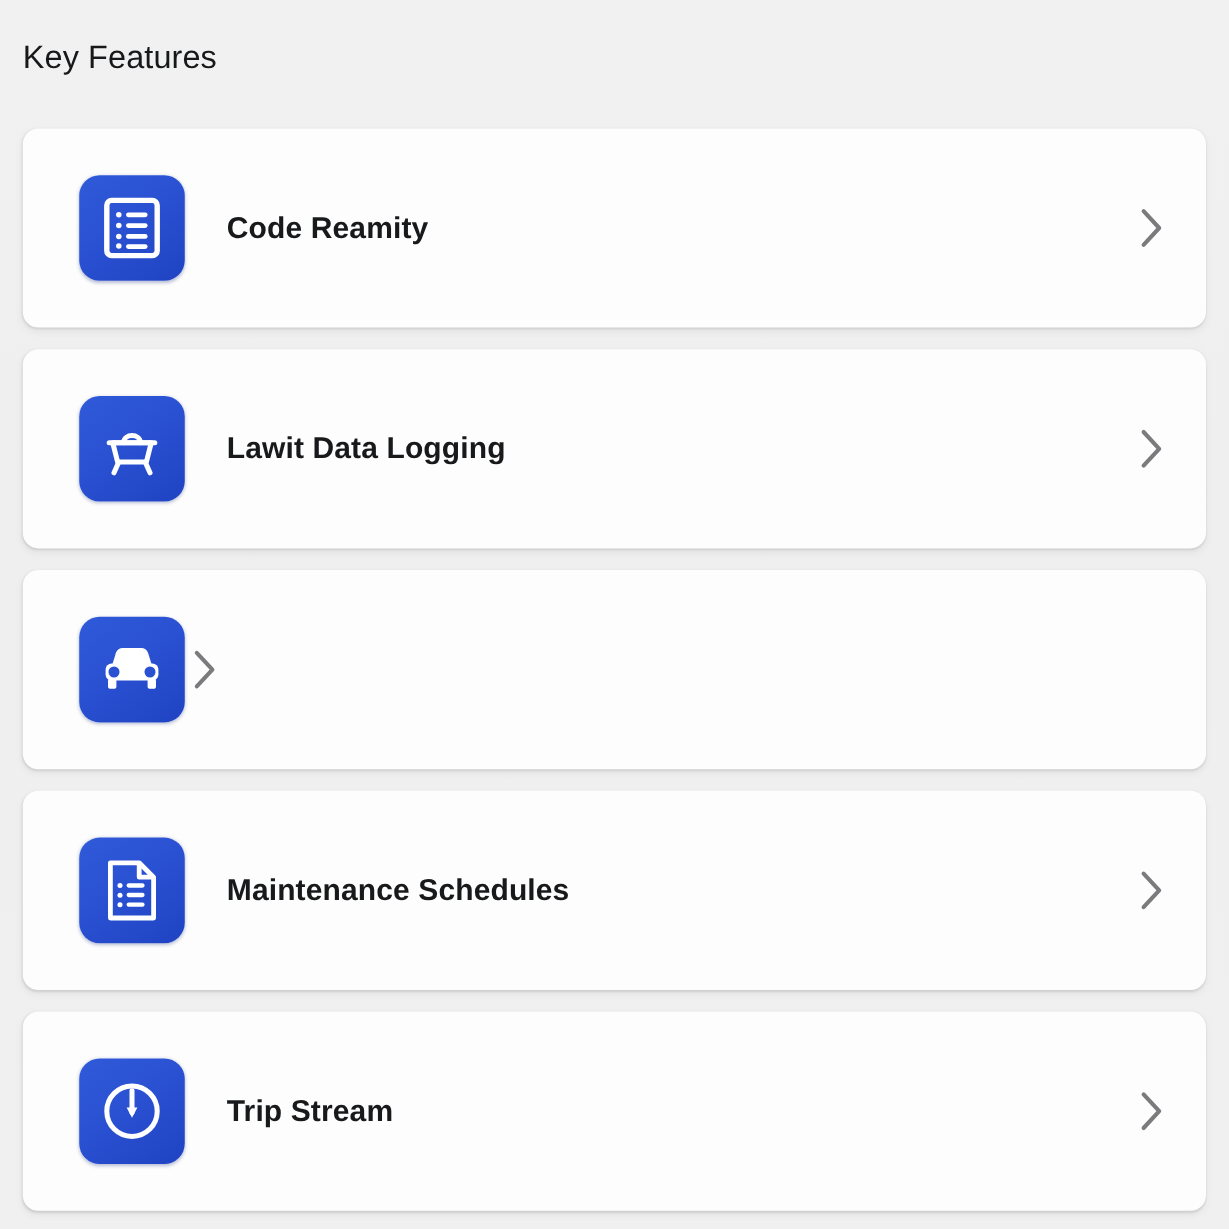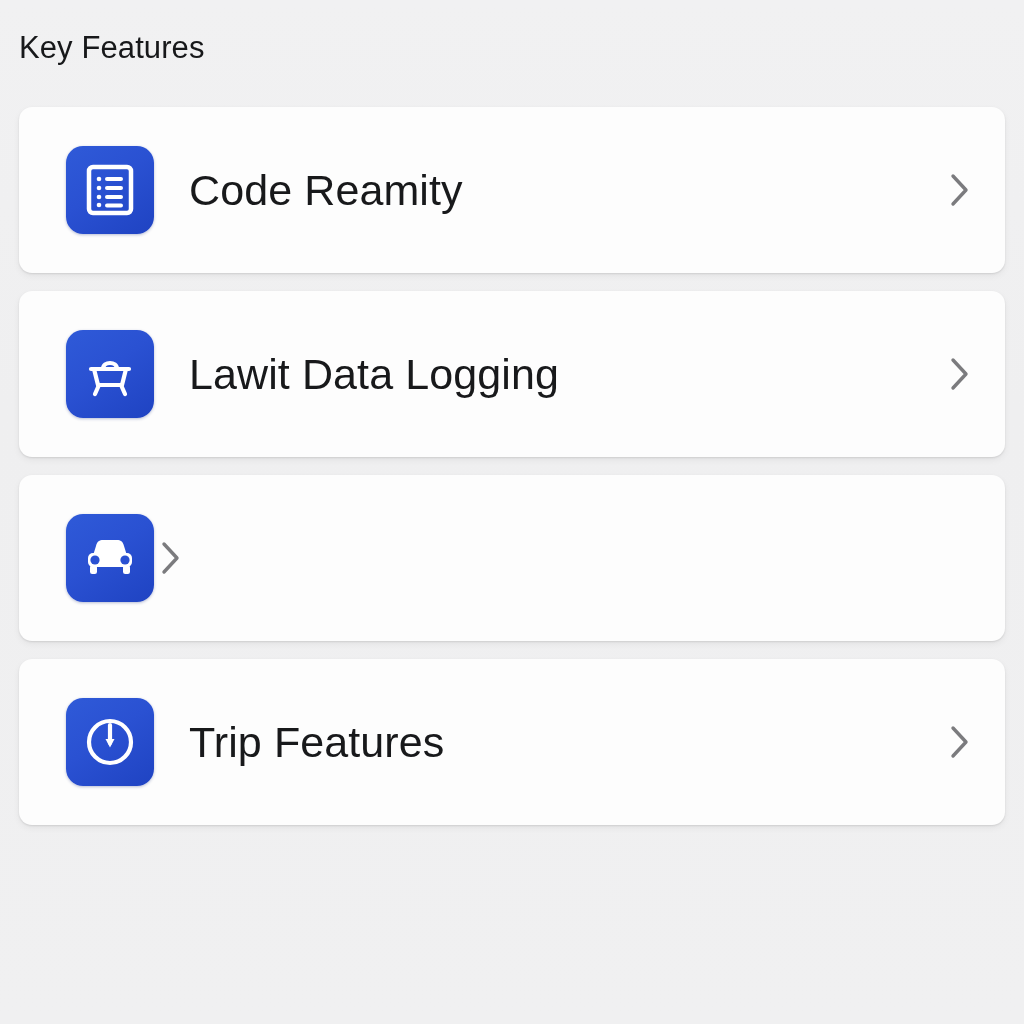--- a/index.html
+++ b/index.html
@@ -18,21 +18,21 @@
     position: relative;
     width: 1024px;
     height: 1024px;
     box-sizing: border-box;
     background: linear-gradient(180deg, #f1f1f2 0%, #efeff0 40%, #f0f0f1 100%);
   }
   .page-title {
     position: absolute;
     left: 19px;
     top: 28px;
-    font-size: 31px;
+    font-size: 27px;
     line-height: 40px;
     font-weight: 400;
     color: #17181a;
     letter-spacing: 0.1px;
   }
   .feature-list {
     position: absolute;
     left: 19px;
     top: 107px;
     width: 986px;
@@ -61,24 +61,24 @@
     display: flex;
     align-items: center;
     justify-content: center;
     box-shadow: 0 1px 3px rgba(20,40,120,0.30);
   }
   .icon-tile svg { display: block; }
 
   .feature-label {
     flex: 1 1 auto;
     margin-left: 35px;
-    font-size: 43px;
+    font-size: 25px;
     line-height: 40px;
     color: #18191b;
-    font-weight: 400;
+    font-weight: 700;
     letter-spacing: 0.1px;
     white-space: nowrap;
   }
   .feature-label.blurred {
     position: relative;
   }
   .chevron {
     flex: 0 0 auto;
     width: 34px;
     height: 34px;
@@ -153,31 +153,53 @@
           <rect x="40" y="29" width="7" height="9" rx="2.2" fill="#ffffff"></rect>
         </svg>
       </div>
       <div class="chevron">
         <svg width="22" height="34" viewBox="0 0 22 34" fill="none">
           <path d="M4 3 L17 17 L4 31" stroke="currentColor" stroke-width="3.4" stroke-linecap="round" stroke-linejoin="round"></path>
         </svg>
       </div>
     </div>
 
+    <div class="feature-card">
+      <div class="icon-tile">
+        <svg width="46" height="54" viewBox="0 0 46 54" fill="none">
+          <path d="M5 4 L29 4 L41 16 L41 50 L5 50 Z" stroke="#ffffff" stroke-width="4" stroke-linejoin="round"></path>
+          <path d="M29 4 L29 16 L41 16" stroke="#ffffff" stroke-width="4" stroke-linejoin="round"></path>
+          <circle cx="13" cy="23" r="2.1" fill="#ffffff"></circle>
+          <circle cx="13" cy="31" r="2.1" fill="#ffffff"></circle>
+          <circle cx="13" cy="39" r="2.1" fill="#ffffff"></circle>
+          <rect x="18.5" y="21" width="15" height="3.7" rx="1.8" fill="#ffffff"></rect>
+          <rect x="18.5" y="29" width="15" height="3.7" rx="1.8" fill="#ffffff"></rect>
+          <rect x="18.5" y="37" width="15" height="3.7" rx="1.8" fill="#ffffff"></rect>
+        </svg>
+      </div>
+      <div class="feature-label">
+        <span>Maintenance Schedules</span>
+      </div>
+      <div class="chevron">
+        <svg width="22" height="34" viewBox="0 0 22 34" fill="none">
+          <path d="M4 3 L17 17 L4 31" stroke="currentColor" stroke-width="3.4" stroke-linecap="round" stroke-linejoin="round"></path>
+        </svg>
+      </div>
+    </div>
 
     <div class="feature-card">
       <div class="icon-tile">
         <svg width="52" height="52" viewBox="0 0 52 52" fill="none">
           <circle cx="26" cy="26" r="21" stroke="#ffffff" stroke-width="4.2"></circle>
           <path d="M26 9 L26 27" stroke="#ffffff" stroke-width="4.2" stroke-linecap="round"></path>
           <path d="M21.5 23 L26 31.5 L30.5 23 Z" fill="#ffffff"></path>
         </svg>
       </div>
       <div class="feature-label">
-        <span>Trip Features</span>
+        <span>Trip Stream</span>
       </div>
       <div class="chevron">
         <svg width="22" height="34" viewBox="0 0 22 34" fill="none">
           <path d="M4 3 L17 17 L4 31" stroke="currentColor" stroke-width="3.4" stroke-linecap="round" stroke-linejoin="round"></path>
         </svg>
       </div>
     </div>
 
   </div>
 </div>

